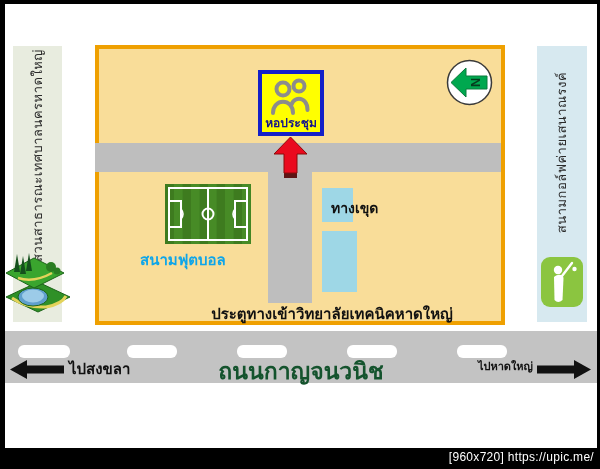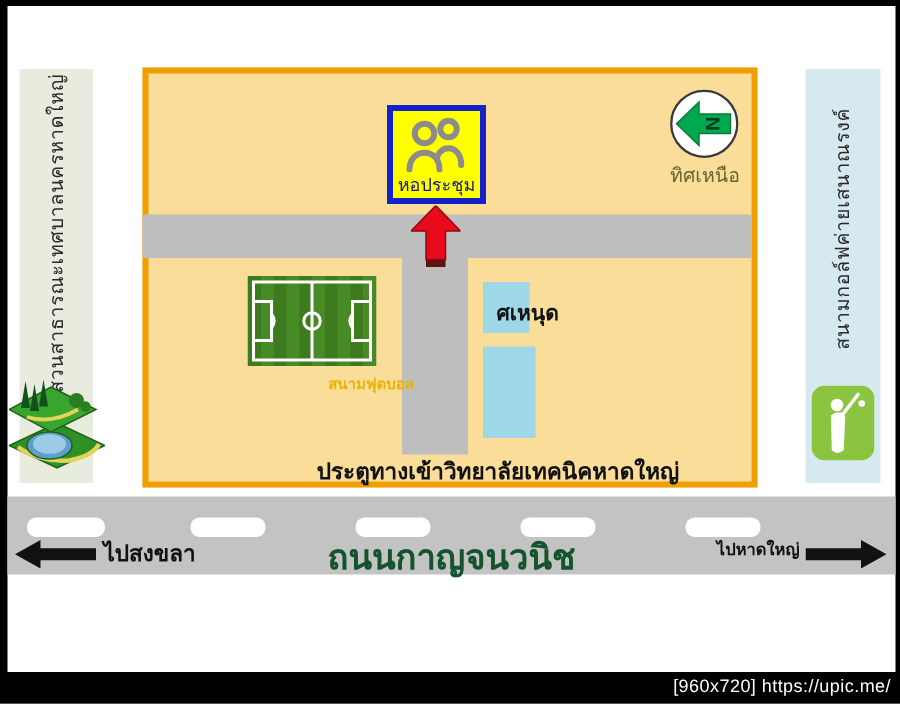--- a/index.html
+++ b/index.html
@@ -17,33 +17,33 @@
   .park-icon { position:absolute; left:6px; top:252px; }
   .golf-icon { position:absolute; left:541px; top:257px; }
 
   
   .campus { position:absolute; left:95px; top:45px; width:410px; height:280px;
             background:#f9dd99; border:4px solid #efa000; }
   .hroad  { position:absolute; left:95px;  top:143px; width:406px; height:29px; background:#bebebe; }
   .vroad  { position:absolute; left:268px; top:150px; width:44px; height:153px; background:#bebebe; }
 
   .field      { position:absolute; left:165px; top:184px; }
-  .field-label{ position:absolute; left:140px; top:248px; width:136px; text-align:right;
-                font-size:10px; font-weight:bold; color:#eab308; }
+  .field-label{ position:absolute; left:140px; top:248px; width:136px; text-align:left;
+                font-size:15px; font-weight:bold; color:#0ea5e9; }
 
   .bldg { position:absolute; background:#9ed7e6; }
   .lib  { left:322px; top:188px; width:31px; height:34px; }
   .b1   { left:322px; top:231px; width:35px; height:61px; }
   .lib-label { position:absolute; left:331px; top:197px; font-size:14px; font-weight:bold; color:#111; }
   .b1-label  { position:absolute; left:331px; top:256px; font-size:14px; font-weight:bold; color:#111; }
 
   .hall { position:absolute; left:258px; top:70px; width:66px; height:66px; background:#ffff00;
           border:4px solid #1420c8; display:flex; flex-direction:column; align-items:center; justify-content:flex-end; }
   .hall svg { position:absolute; top:3px; left:8px; }
-  .hall-label { font-size:12px; font-weight:normal; color:#14148c; line-height:17px; }
+  .hall-label { font-size:12px; font-weight:bold; color:#14148c; line-height:17px; }
 
   .red-arrow { position:absolute; left:274px; top:137px; }
 
   .compass { position:absolute; left:446px; top:59px; }
   .compass-label { position:absolute; left:438px; top:106px; width:64px; text-align:center;
                    font-size:13px; color:#66662e; }
 
   .gate-label { position:absolute; left:95px; top:302px; width:474px; text-align:center;
                 font-size:15px; font-weight:bold; color:#111; }
 
@@ -111,21 +111,21 @@
     <line x1="43" y1="4" x2="43" y2="56" stroke="#fff" stroke-width="2"></line>
     <circle cx="43" cy="30" r="5.5" fill="none" stroke="#fff" stroke-width="2"></circle>
     <rect x="4" y="17" width="12" height="26" fill="none" stroke="#fff" stroke-width="2"></rect>
     <rect x="70" y="17" width="12" height="26" fill="none" stroke="#fff" stroke-width="2"></rect>
     <path d="M16,25 Q20,30 16,35" fill="none" stroke="#fff" stroke-width="1.6"></path>
     <path d="M70,25 Q66,30 70,35" fill="none" stroke="#fff" stroke-width="1.6"></path>
   </svg>
   <div class="field-label">สนามฟุตบอล</div>
 
   <div class="bldg lib"></div>
-  <div class="lib-label">ศเหนุด</div>
+  <div class="lib-label">ทางเขุด</div>
   <div class="bldg b1"></div>
 
   <div class="hall">
     <svg width="44" height="38" viewBox="0 0 44 38">
       <g stroke="#8c8c8c" stroke-width="4" fill="none" stroke-linecap="round">
         <circle cx="29" cy="9" r="5.5"></circle>
         <path d="M20.5,33 C20.5,18 37.5,18 37.5,33"></path>
         <circle cx="13" cy="12" r="6.5" fill="#ffff00"></circle>
         <path d="M3,36 C3,21 23,21 23,36" fill="#ffff00"></path>
       </g>
@@ -136,21 +136,20 @@
   <svg class="red-arrow" width="33" height="42" viewBox="0 0 33 42">
     <rect x="10" y="32" width="13" height="9" fill="#5e1414"></rect>
     <polygon points="16.5,0 33,17 23,17 23,36 10,36 10,17 0,17" fill="#ea0a1e" stroke="#8c0a0a" stroke-width="1"></polygon>
   </svg>
 
   <svg class="compass" width="47" height="47" viewBox="0 0 47 47">
     <circle cx="23.5" cy="23.5" r="22" fill="#fff" stroke="#3a3a3a" stroke-width="1.5"></circle>
     <polygon points="5,23.5 20,9 20,17 41,17 41,30 20,30 20,38" fill="#00a84f" stroke="#0b7a3c" stroke-width="1"></polygon>
     <text x="29" y="28" font-size="13" font-weight="bold" fill="#053b1d" text-anchor="middle" transform="rotate(90 29 23.5)">N</text>
   </svg>
-  <div class="compass-label">ทิศเหนือ</div>
 
   <div class="gate-label">ประตูทางเข้าวิทยาลัยเทคนิคหาดใหญ่</div>
 
   <div class="broad">
     <div class="dash d1"></div>
     <div class="dash d2"></div>
     <div class="dash d3"></div>
     <div class="dash d4"></div>
     <div class="dash d5"></div>
     <svg class="arrow-left" width="54" height="19" viewBox="0 0 54 19">

